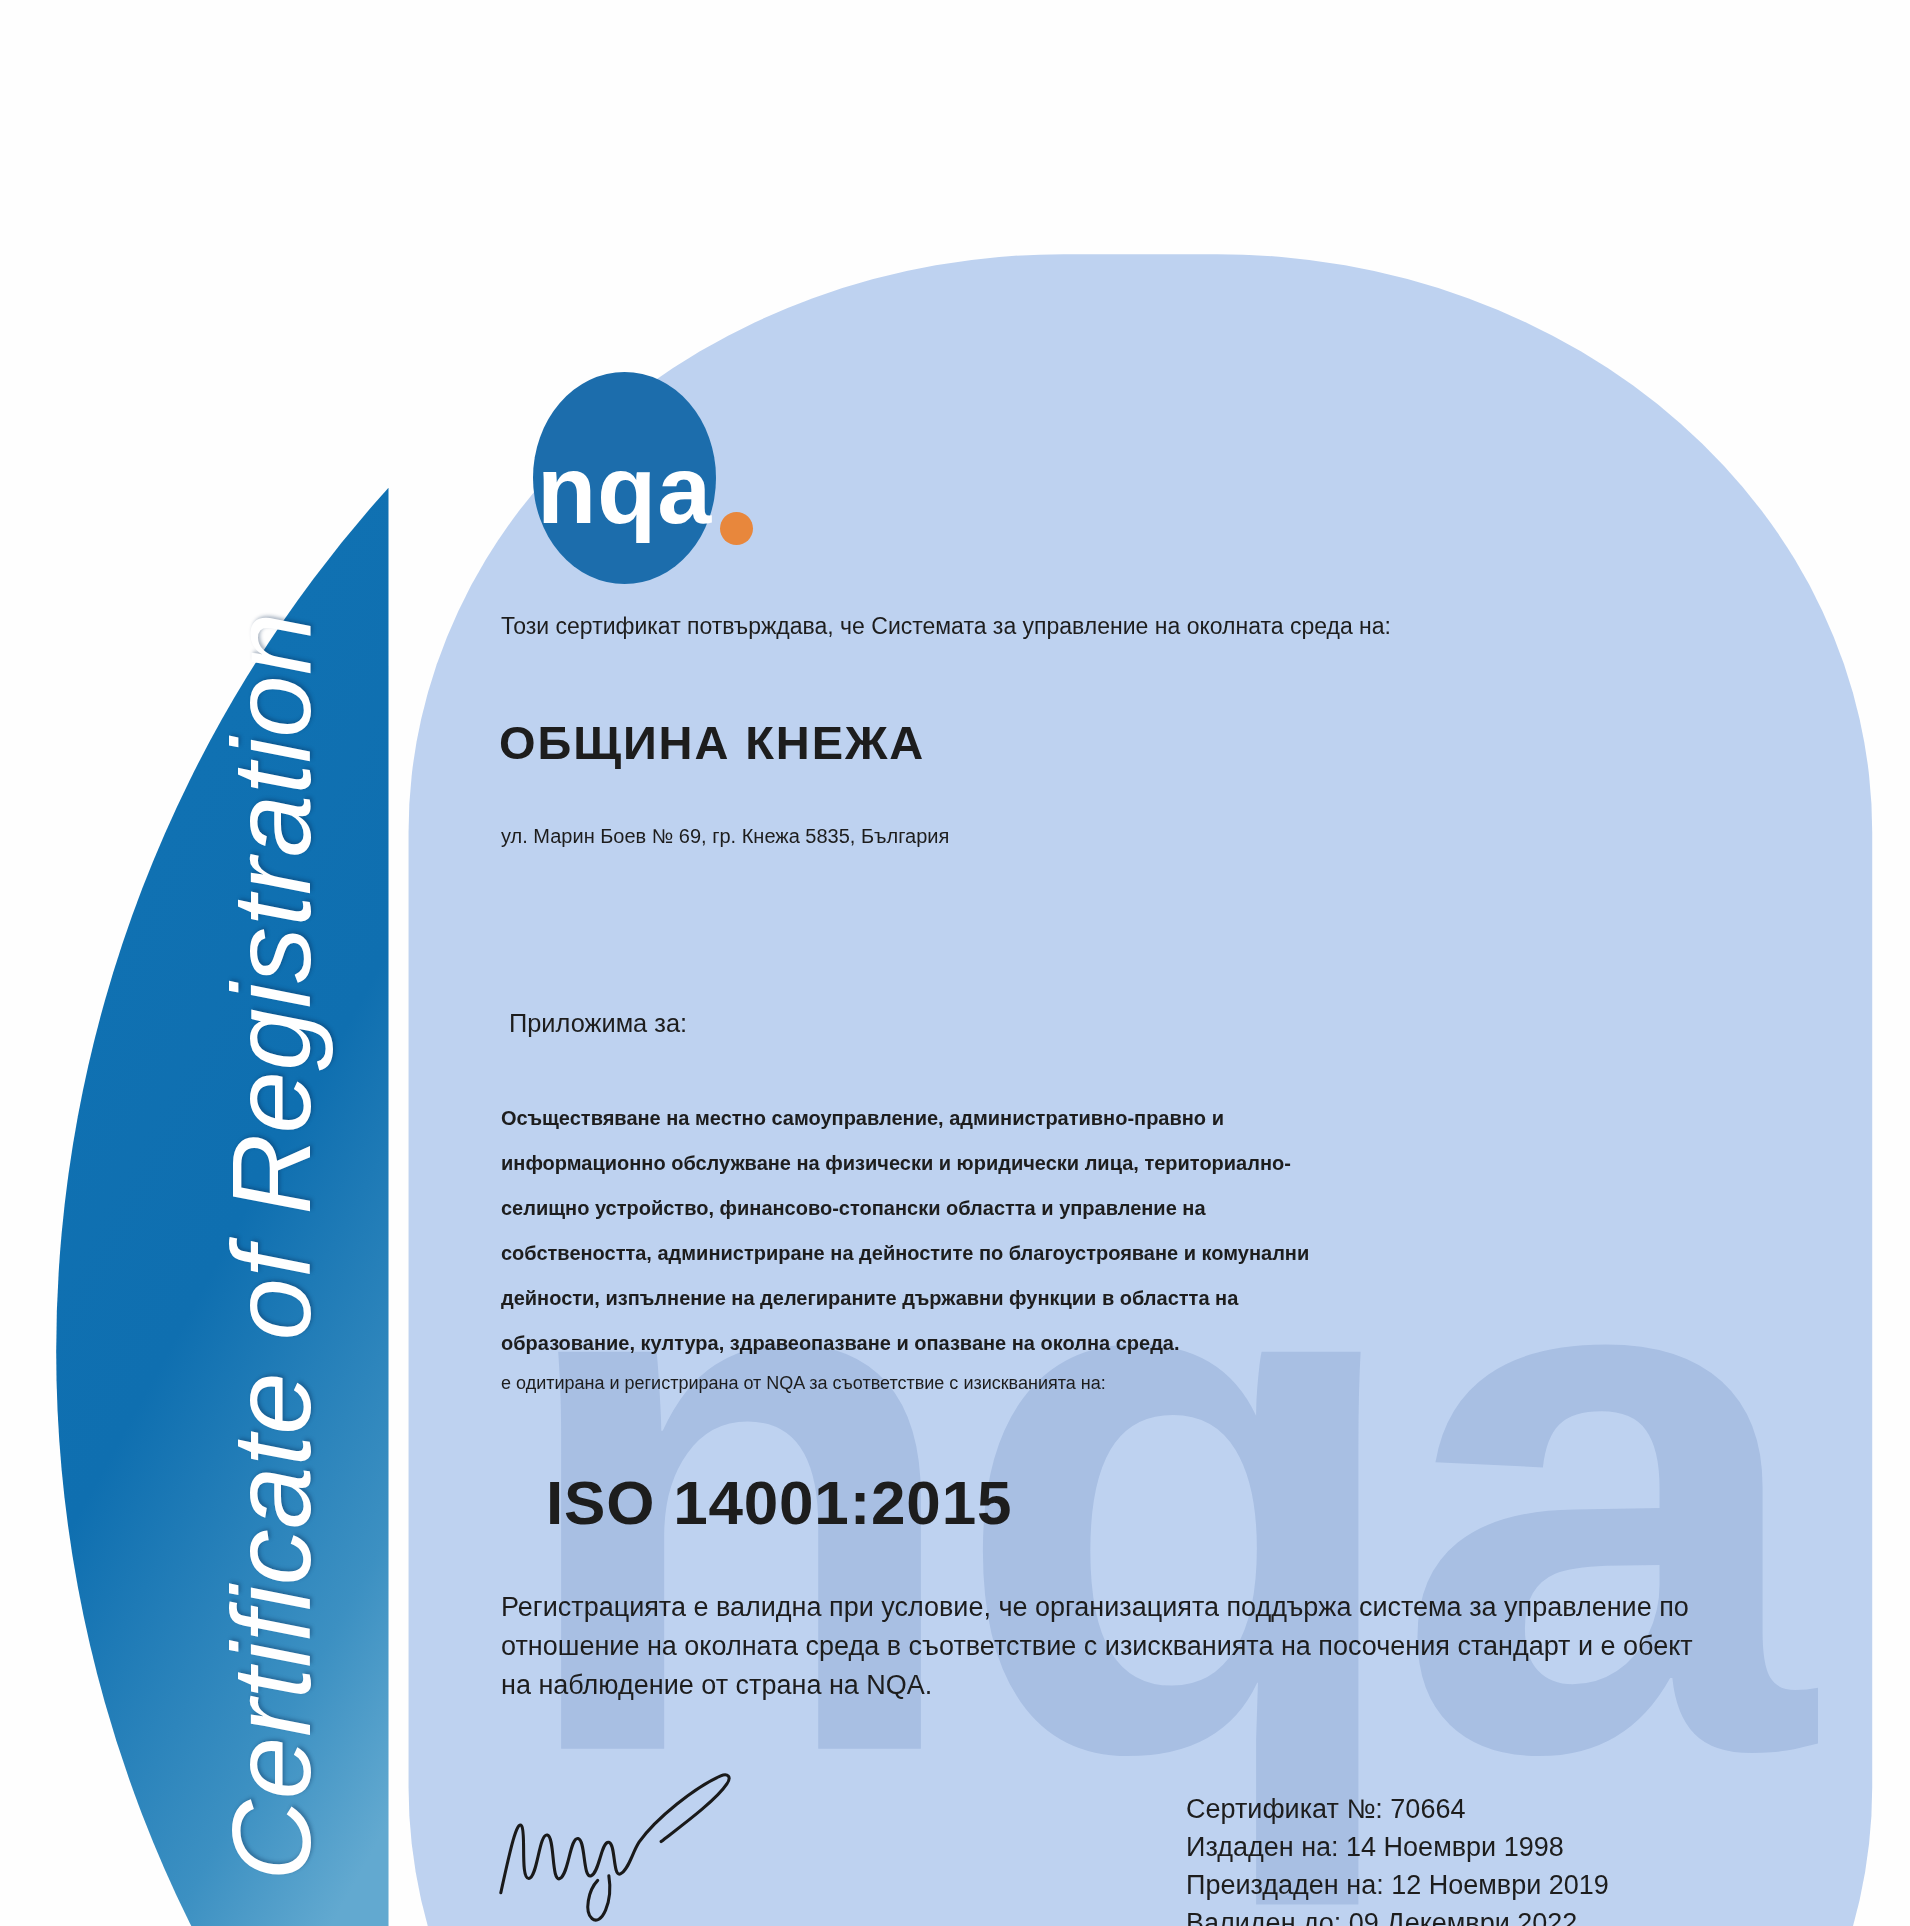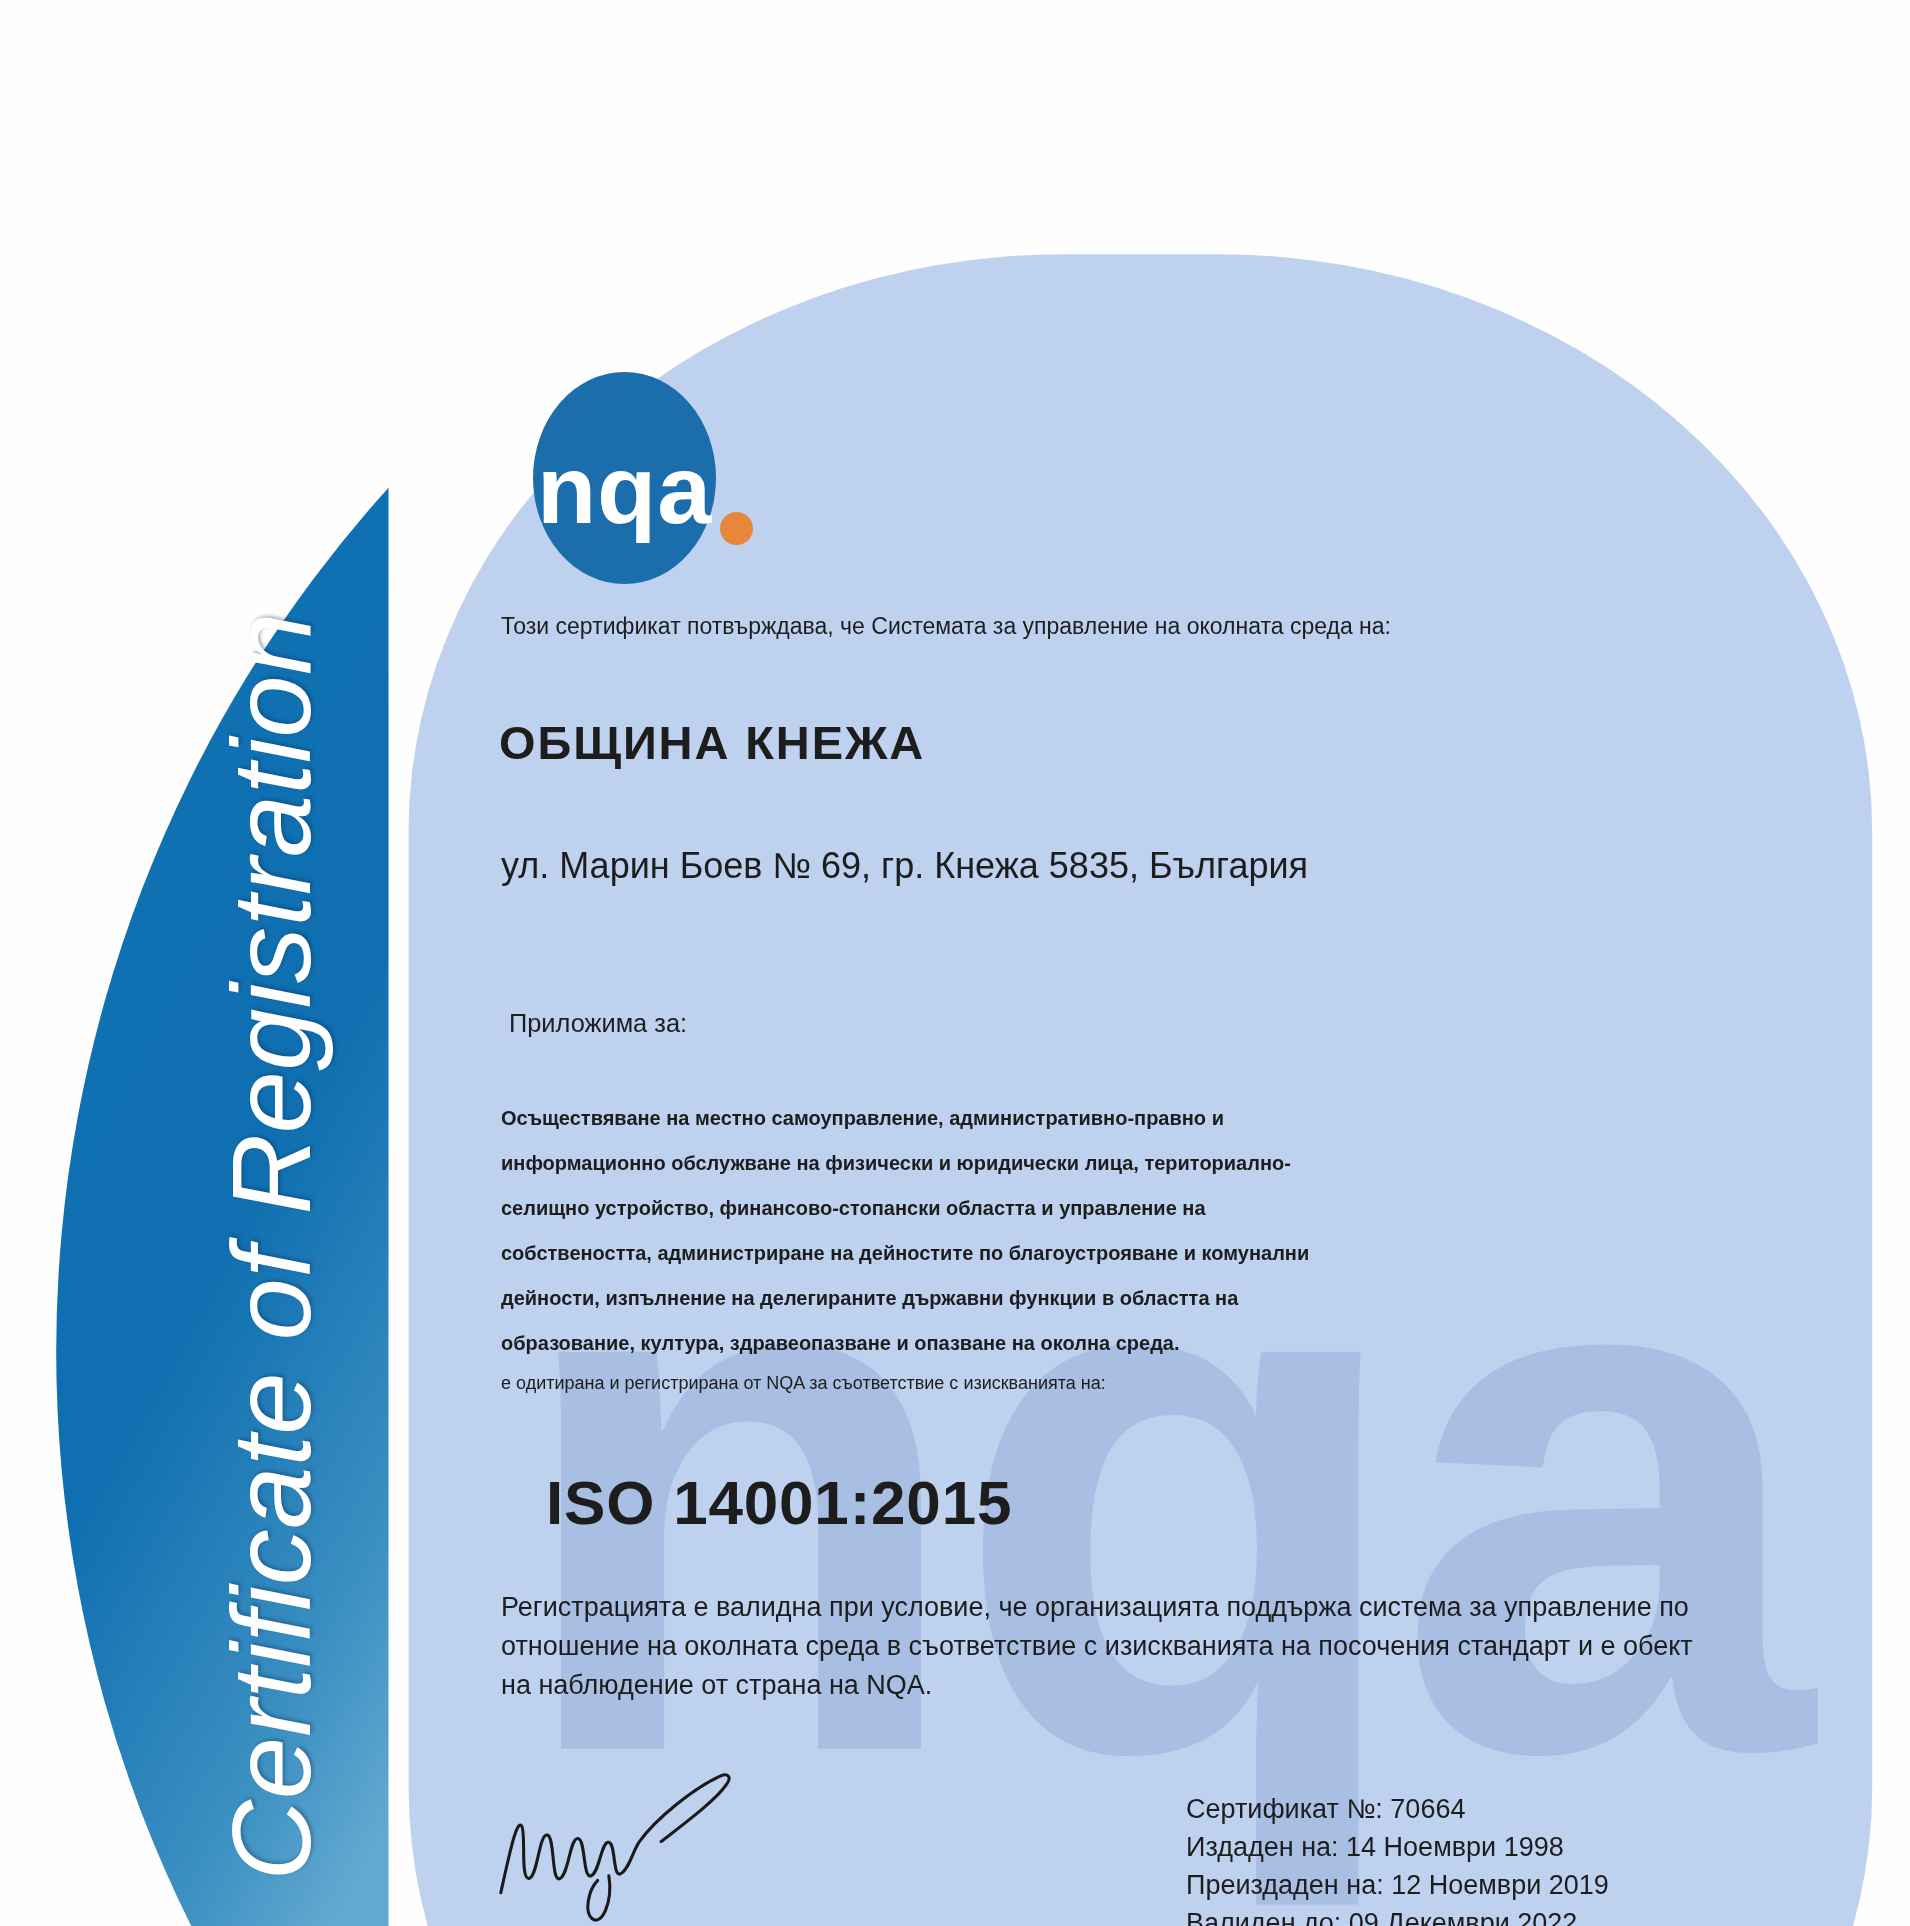--- a/index.html
+++ b/index.html
@@ -30,21 +30,21 @@
   .sidebar-title{
     position:absolute;left:-441px;top:1181px;width:1425px;height:131px;
     line-height:131px;text-align:center;white-space:nowrap;
     transform:rotate(-90deg);
     font-size:112px;font-style:italic;color:#ffffff;letter-spacing:0.4px;
     text-shadow:1.9px 1.9px 3.9px rgba(10,40,80,0.35);
   }
   .t{position:absolute;left:501px;}
   .intro{top:613px;font-size:23px;width:1356px;}
   .org-name{top:715px;font-size:47px;font-weight:bold;letter-spacing:1.9px;left:499px;}
-  .org-address{top:845px;font-size:36px;}
+  .org-address{top:825px;font-size:20px;}
   .applicable{top:1009px;font-size:25.4px;margin-left:8px;}
   .scope{top:1096px;font-size:20px;font-weight:bold;line-height:45px;width:1371px;}
   .audit-line{top:1373px;font-size:18px;}
   .standard{top:1467px;font-size:62px;font-weight:bold;left:498px;letter-spacing:0.8px;margin-left:48px;}
   .validity{top:1588px;font-size:27px;line-height:39px;width:1371px;}
   .details{position:absolute;left:1186px;top:1790px;font-size:27px;line-height:38px;}
   .signature-svg{position:absolute;left:493px;top:1762px;}
 </style>
 </head>
 <body>

